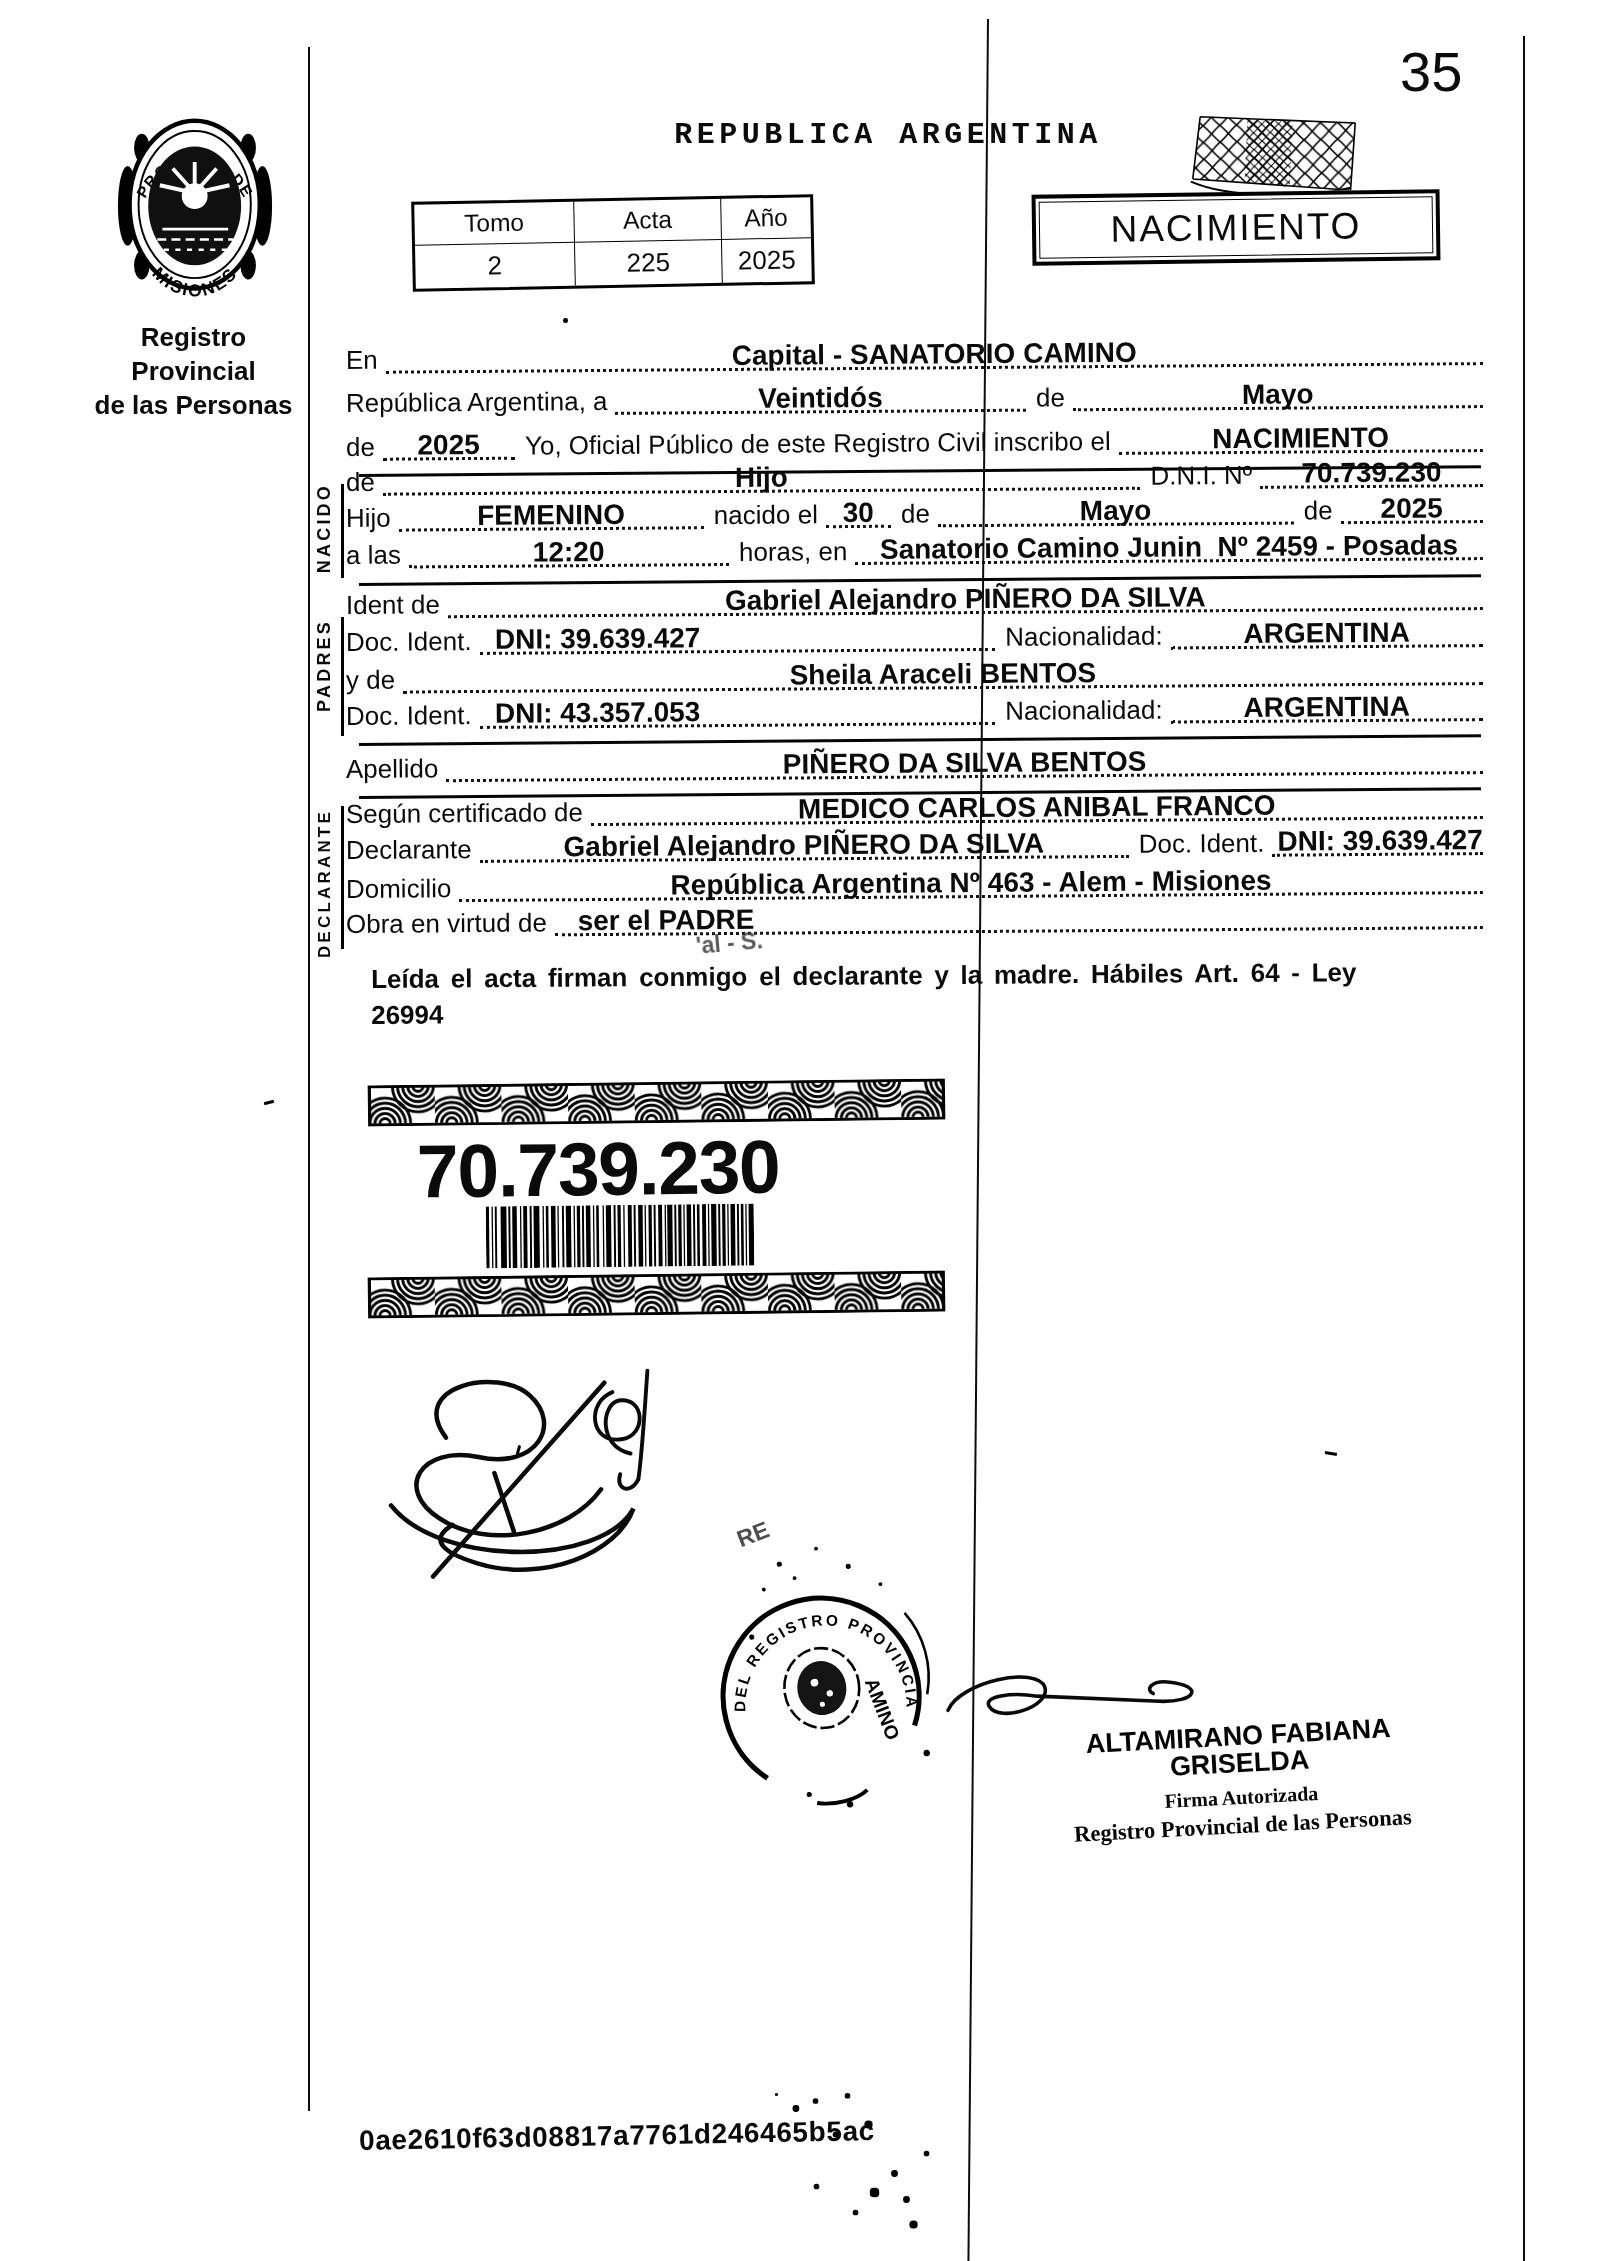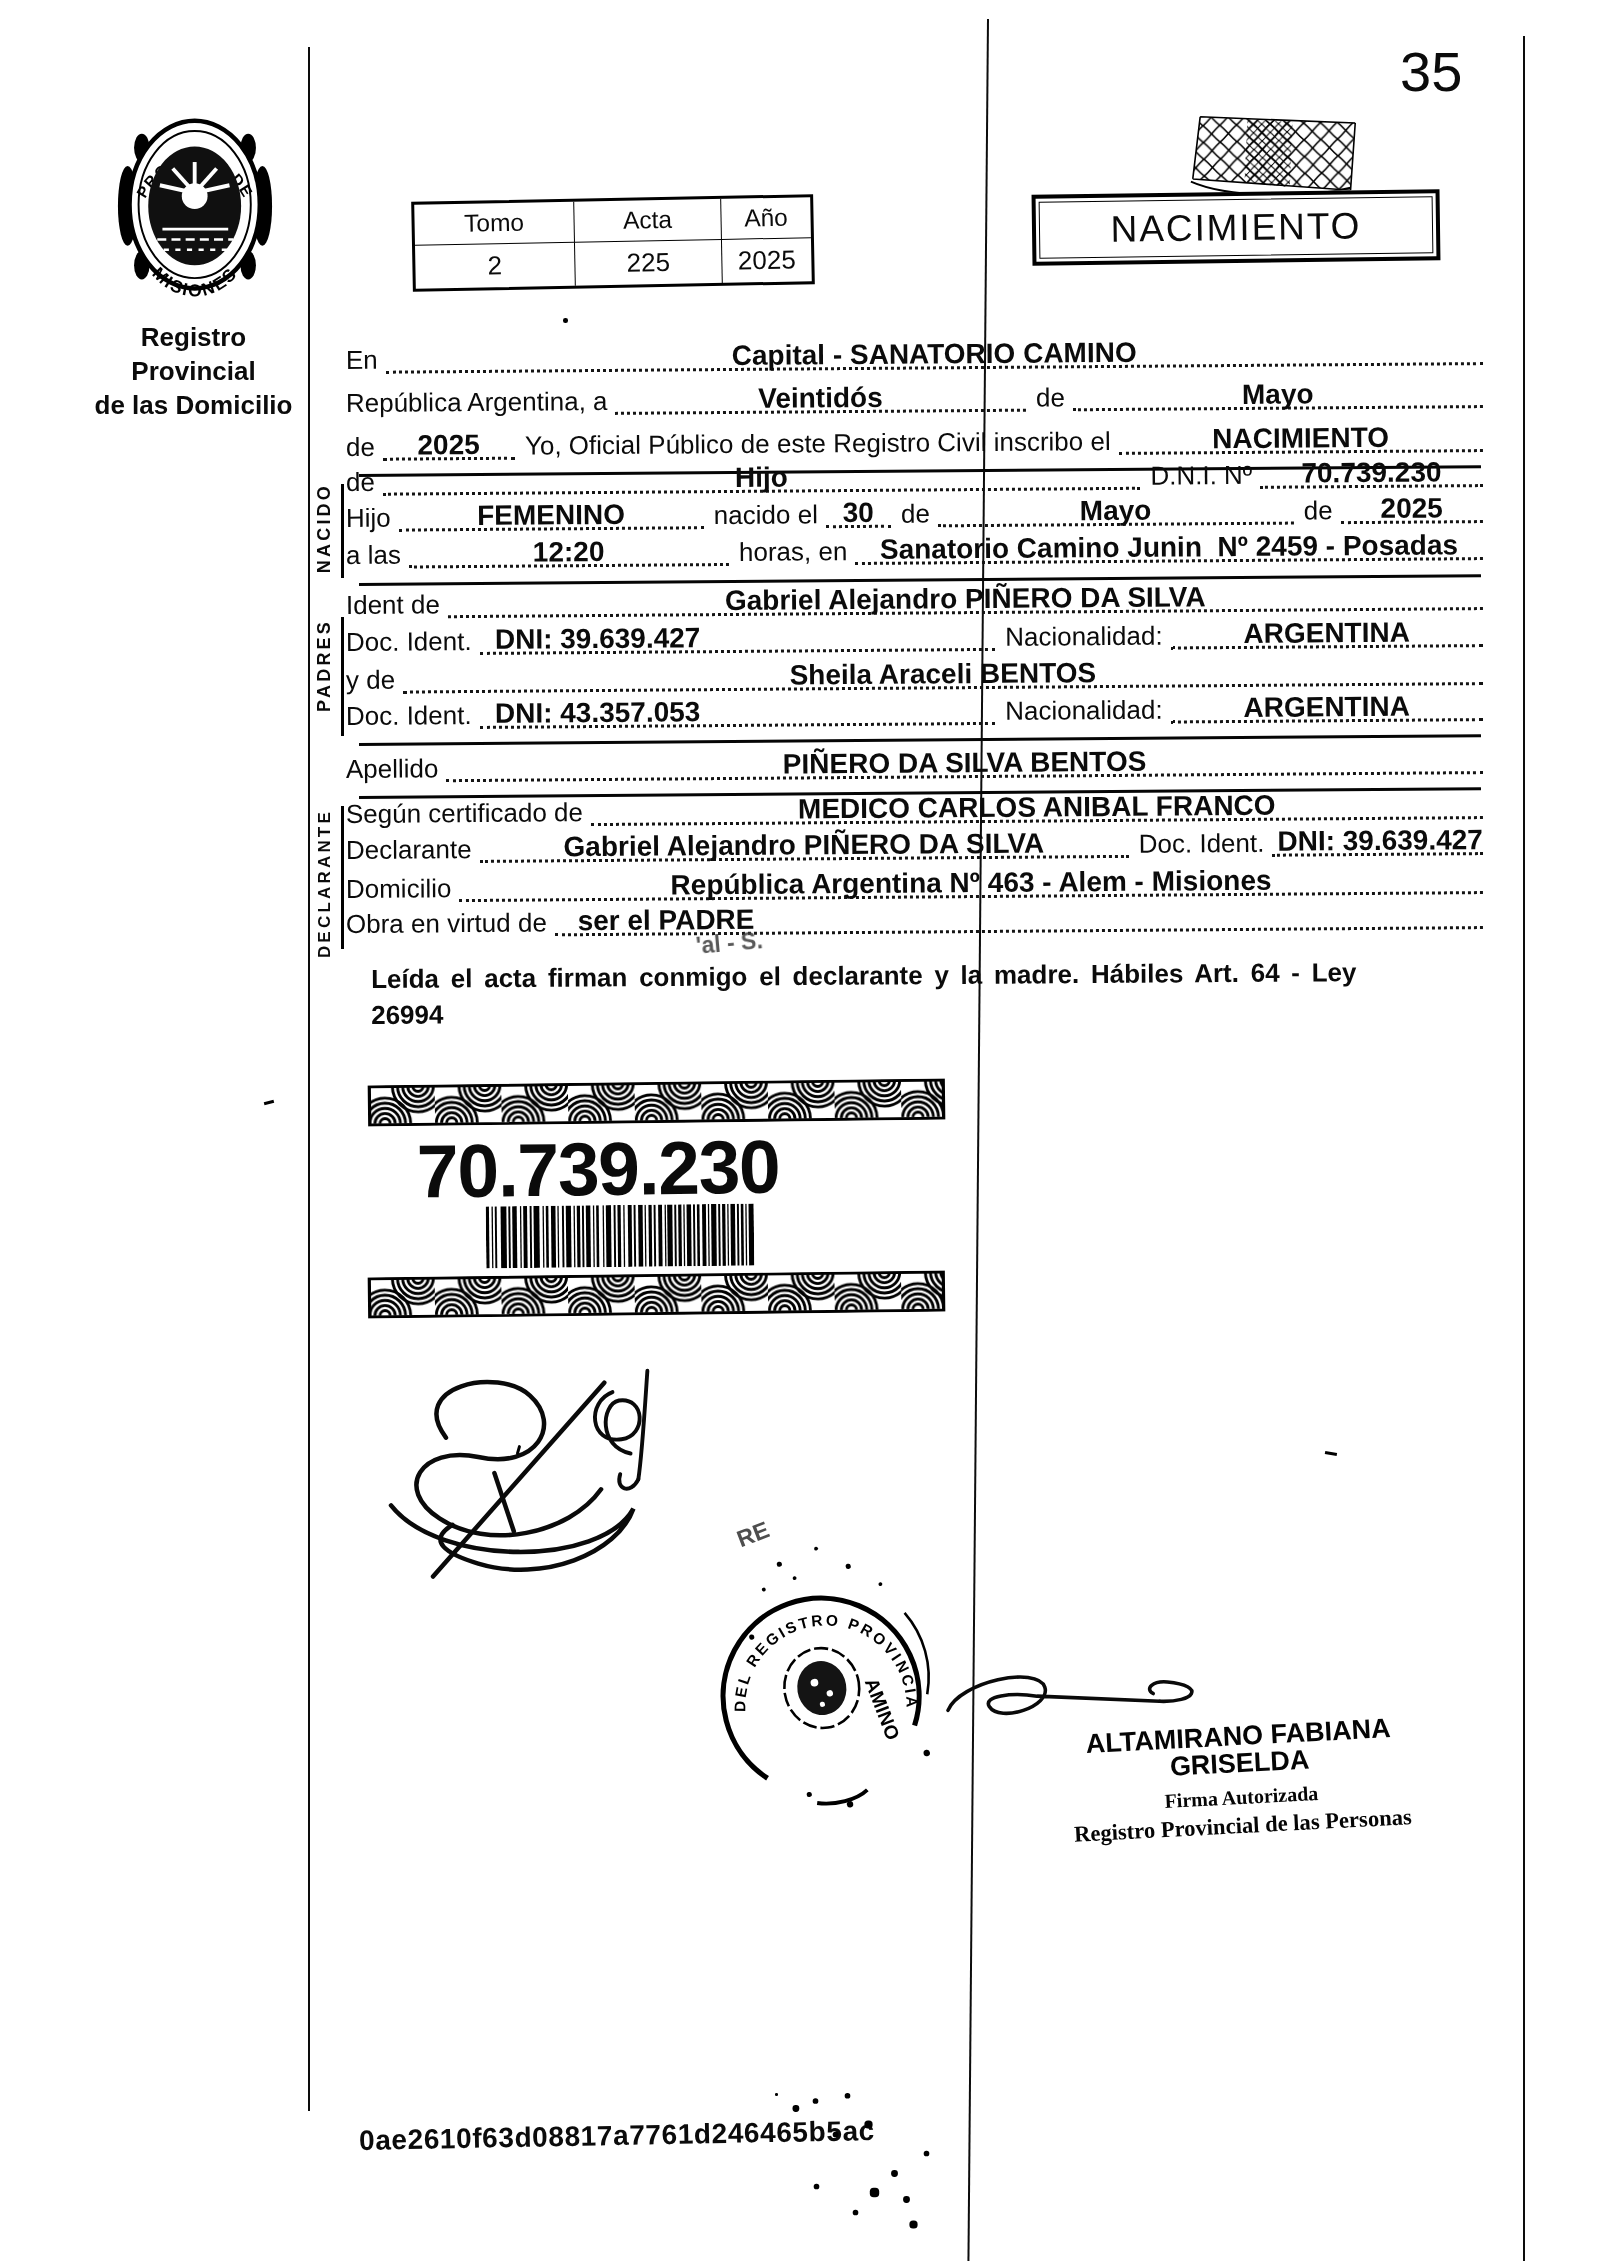--- a/index.html
+++ b/index.html
@@ -124,23 +124,24 @@
       <line x1="72" y1="206" x2="174" y2="206"></line>
       <line x1="64" y1="222" x2="182" y2="222" stroke-dasharray="14 8"></line>
       <line x1="74" y1="238" x2="172" y2="238" stroke-dasharray="8 10"></line>
     </g>
     <text font-size="27" font-weight="bold" letter-spacing="3" fill="#000">
       <textPath href="#lg-bot" startOffset="50%" text-anchor="middle">MISIONES</textPath>
     </text>
   </svg>
   <div class="caption">
     <div>Registro Provincial</div>
-    <div>de las Domicilio</div>
-  </div>
-
+    <div>de las Personas</div>
+  </div>
+
+  <div class="bigtitle">REPUBLICA ARGENTINA</div>
   <div class="pgnum">35</div>
 
   <div class="tbl">
     <div class="c hd">Tomo</div>
     <div class="c hd">Acta</div>
     <div class="c hd">Año</div>
     <div class="c vl">2</div>
     <div class="c vl">225</div>
     <div class="c vl">2025</div>
   </div>

